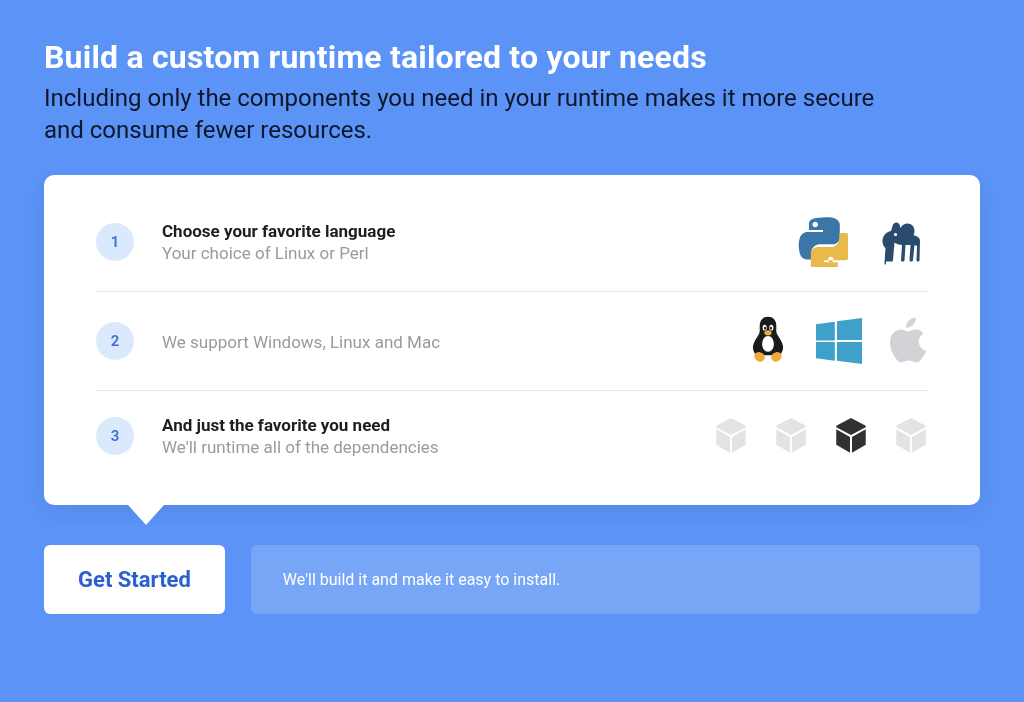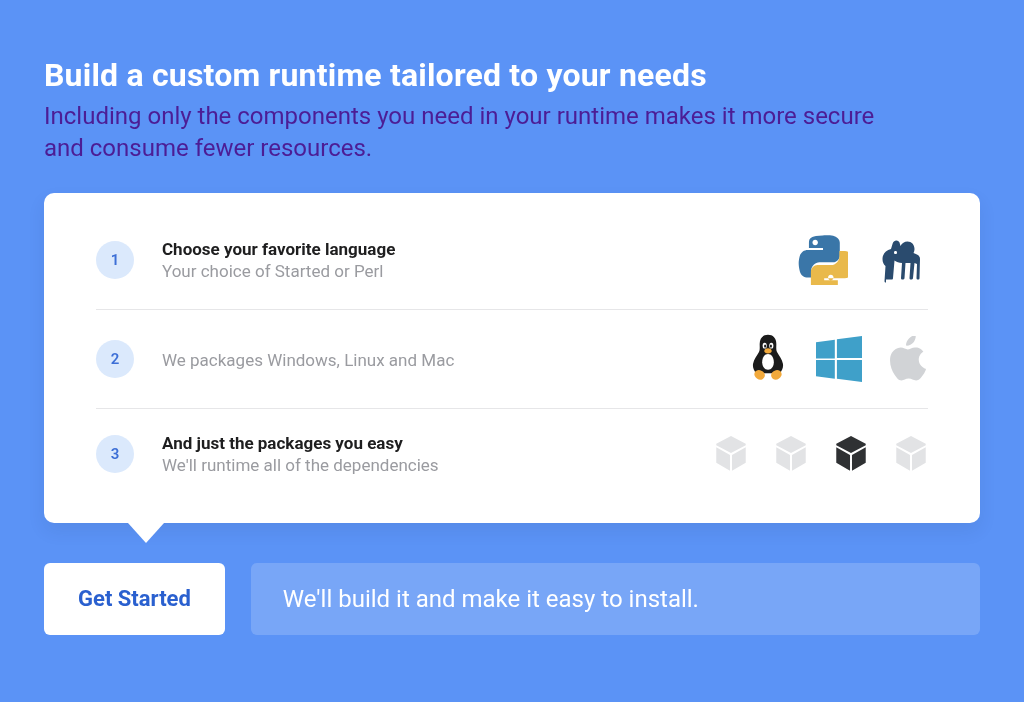--- a/index.html
+++ b/index.html
@@ -4,31 +4,31 @@
 <style>
 * { margin: 0; padding: 0; box-sizing: border-box; }
 body {
   font-family: -apple-system, BlinkMacSystemFont, "Segoe UI", Roboto, Helvetica, Arial, sans-serif;
   background: #5b93f6;
   width: 1024px;
   height: 702px;
   overflow: hidden;
 }
 .wrap {
-  padding: 56px 44px 0 44px;
+  padding: 38px 44px 0 44px;
 }
 .hero-title {
   color: #ffffff;
   font-size: 32px;
   font-weight: 700;
   margin-bottom: 6px;
   letter-spacing: 0.2px;
 }
 .hero-sub {
-  color: #4c1d95;
+  color: #0f172a;
   font-size: 24px;
   font-weight: 400;
   line-height: 1.35;
   max-width: 860px;
 }
 .card {
   background: #ffffff;
   border-radius: 10px;
   margin-top: 28px;
   padding: 18px 52px 24px 52px;
@@ -96,62 +96,62 @@
   font-weight: 700;
   padding: 22px 34px;
   border-radius: 6px;
   border: none;
   cursor: pointer;
   font-family: inherit;
 }
 .note {
   background: rgba(255,255,255,0.18);
   color: #ffffff;
-  font-size: 24px;
+  font-size: 16px;
   padding: 22px 32px;
   border-radius: 6px;
   flex-grow: 1;
   display: flex;
   align-items: center;
 }
 </style>
 </head>
 <body>
 
 <div class="wrap">
   <h1 class="hero-title">Build a custom runtime tailored to your needs</h1>
   <p class="hero-sub">Including only the components you need in your runtime makes it more secure and consume fewer resources.</p>
 
   <div class="card">
 
     <div class="row">
       <div class="num">1</div>
       <div class="txt">
         <div class="step-title">Choose your favorite language</div>
-        <div class="step-sub">Your choice of Started or Perl</div>
+        <div class="step-sub">Your choice of Linux or Perl</div>
       </div>
       <div class="icons">
         <span>
           <svg width="50" height="50" viewBox="0 0 128 128">
             <path fill="#3a76a8" d="M63 1c-6 0-12 .5-17 1.5-15 2.6-18 8-18 18v13h36v5H25c-10 0-18 6-21 17-3 13-3 21 0 35 2 10 8 18 18 18h12V91c0-11 10-21 21-21h35c9 0 17-8 17-18V20c0-9-8-16-17-18C82 .5 69 1 63 1zM44 12c4 0 7 3 7 7s-3 7-7 7-7-3-7-7 3-7 7-7z"></path>
             <path fill="#e9b94b" d="M106 38v17c0 12-10 22-21 22H50c-9 0-17 8-17 18v34c0 9 8 15 17 18 11 3 22 4 35 0 9-2 17-8 17-18v-13H67v-5h53c10 0 14-7 17-18 4-11 3-22 0-35-2-9-7-17-17-17h-14zM84 102c4 0 7 3 7 7s-3 7-7 7-7-3-7-7 3-7 7-7z"></path>
           </svg>
         </span>
         <span>
           <svg width="54" height="50" viewBox="0 0 100 100">
             <path fill="#2a4b6e" d="M20 95c-2 0-3-1-3-3l2-30c-4-3-6-8-6-14 0-10 7-18 17-20l3-10c1-4 4-7 8-7 3 0 5 2 6 4l2 7c3-6 8-9 14-9 8 0 14 6 14 15 0 3-1 6-2 8l7 3c4 2 6 5 6 9l-1 38c0 2-1 3-3 3s-3-1-3-3l1-28-5-2-3 30c0 2-2 3-4 3s-3-1-3-3l2-30h-10l-2 30c0 2-2 3-4 3s-3-1-3-3l2-30c-6 0-11-2-15-5l-3 35c0 2-1 3-3 3H20zm22-60c0-2-1-3-3-3s-3 1-3 3 1 3 3 3 3-1 3-3z"></path>
           </svg>
         </span>
       </div>
     </div>
 
     <div class="row">
       <div class="num">2</div>
       <div class="txt">
-        <div class="step-sub">We packages Windows, Linux and Mac</div>
+        <div class="step-sub">We support Windows, Linux and Mac</div>
       </div>
       <div class="icons">
         <span>
           <svg width="44" height="50" viewBox="0 0 100 120">
             <path fill="#1b1b1b" d="M50 2c-12 0-20 8-20 22 0 8 1 14-2 20-4 8-12 16-14 28-1 8 2 16 8 22h56c6-6 9-14 8-22-2-12-10-20-14-28-3-6-2-12-2-20 0-14-8-22-20-22z"></path>
             <path fill="#ffffff" d="M50 48c-8 0-14 8-14 20 0 10 6 18 14 18s14-8 14-18c0-12-6-20-14-20z"></path>
             <ellipse fill="#ffffff" cx="42" cy="28" rx="5" ry="7"></ellipse>
             <ellipse fill="#ffffff" cx="58" cy="28" rx="5" ry="7"></ellipse>
             <ellipse fill="#1b1b1b" cx="43" cy="29" rx="2.5" ry="4"></ellipse>
             <ellipse fill="#1b1b1b" cx="57" cy="29" rx="2.5" ry="4"></ellipse>
@@ -168,21 +168,21 @@
           <svg width="40" height="46" viewBox="0 0 100 120">
             <path fill="#d1d3d6" d="M78 62c0-14 11-21 12-21-6-10-16-11-20-11-8-1-16 5-21 5-4 0-11-5-18-5-9 0-18 6-23 14-10 17-3 43 7 57 5 7 10 15 18 15 7 0 10-5 19-5 8 0 11 5 19 5 8 0 13-7 18-14 6-8 8-16 8-16-1 0-19-7-19-24zM64 17c4-5 7-12 6-19-6 0-14 4-18 9-4 4-8 12-7 18 7 1 14-3 19-8z"></path>
           </svg>
         </span>
       </div>
     </div>
 
     <div class="row">
       <div class="num">3</div>
       <div class="txt">
-        <div class="step-title">And just the packages you easy</div>
+        <div class="step-title">And just the favorite you need</div>
         <div class="step-sub">We'll runtime all of the dependencies</div>
       </div>
       <div class="icons">
         <span>
           <svg width="34" height="36" viewBox="0 0 100 110">
               <path fill="#e2e3e5" d="M50 0L5 24v4l45 24 45-24v-4L50 0zM5 34v48l42 24V58L5 34zm90 0L53 58v48l42-24V34z"></path>
             </svg>
         </span>
         <span>
           <svg width="34" height="36" viewBox="0 0 100 110">

